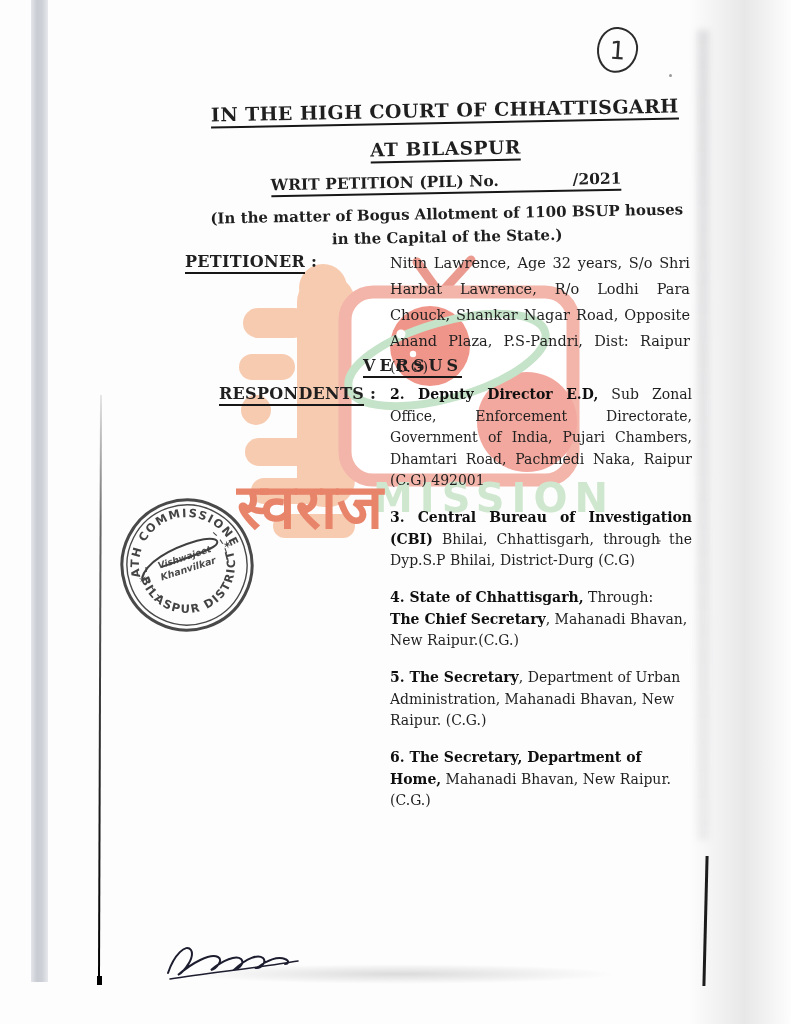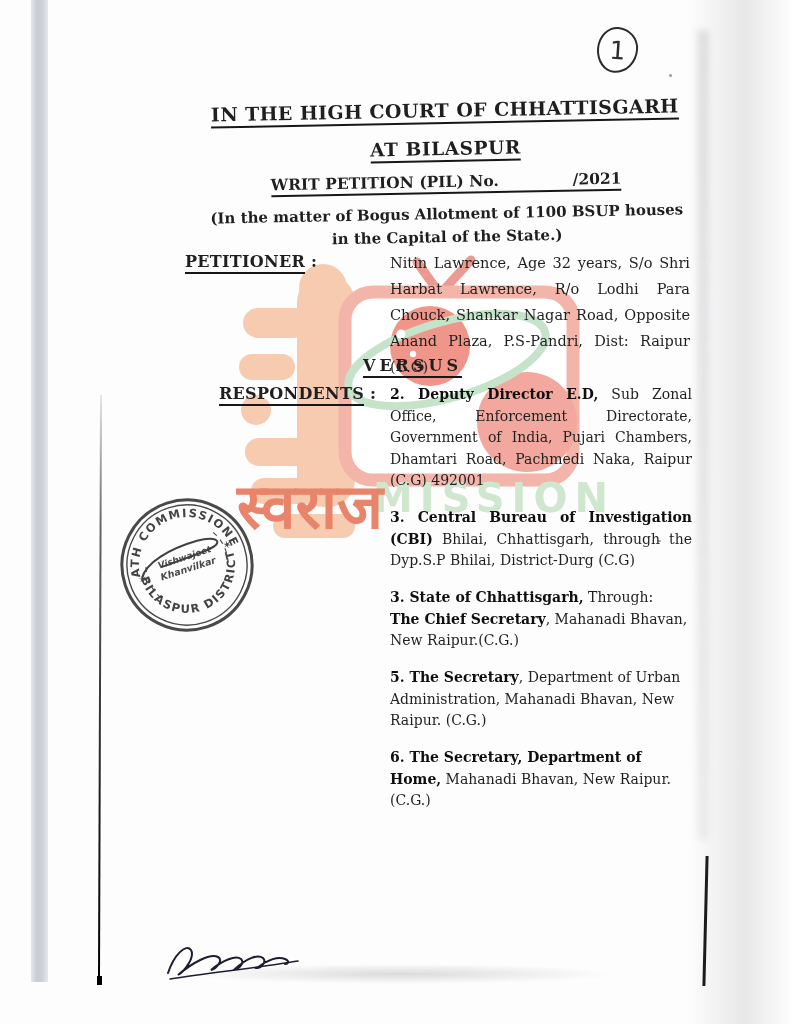--- a/index.html
+++ b/index.html
@@ -120,21 +120,21 @@
     <div class="versus">
       <span class="u">VERSUS</span>
     </div>
 
     <div class="side-label lbl-res">
       <span class="u">RESPONDENTS</span> <span>:</span>
     </div>
     <div class="resp-list">
         <div class="resp-item justify"><span class="b">2. Deputy Director E.D,</span><span> Sub Zonal Office, Enforcement Directorate, Government of India, Pujari Chambers, Dhamtari Road, Pachmedi Naka, Raipur (C.G) 492001</span></div>
         <div class="resp-item justify"><span class="b">3. Central Bureau of Investigation (CBI)</span><span> Bhilai, Chhattisgarh, through the Dyp.S.P Bhilai, District-Durg (C.G)</span></div>
-        <div class="resp-item"><span class="b">3. State of Chhattisgarh,</span><span> Through:</span><br><span class="b">The Chief Secretary</span><span>, Mahanadi Bhavan, New Raipur.(C.G.)</span></div>
+        <div class="resp-item"><span class="b">4. State of Chhattisgarh,</span><span> Through:</span><br><span class="b">The Chief Secretary</span><span>, Mahanadi Bhavan, New Raipur.(C.G.)</span></div>
         <div class="resp-item"><span class="b">5. The Secretary</span><span>, Department of Urban Administration, Mahanadi Bhavan, New Raipur. (C.G.)</span></div>
         <div class="resp-item"><span class="b">6. The Secretary, Department of Home,</span><span> Mahanadi Bhavan, New Raipur.(C.G.)</span></div>
       </div>
   </div>
 
   <svg class="stamp" width="154" height="154" viewBox="0 0 154 154">
     <defs>
       <path id="arcTop" d="M 77,77 m -48,0 a 48,48 0 1 1 96,0"></path>
       <path id="arcBottom" d="M 29,77 A 48,48 0 0 0 125,77"></path>
     </defs>

